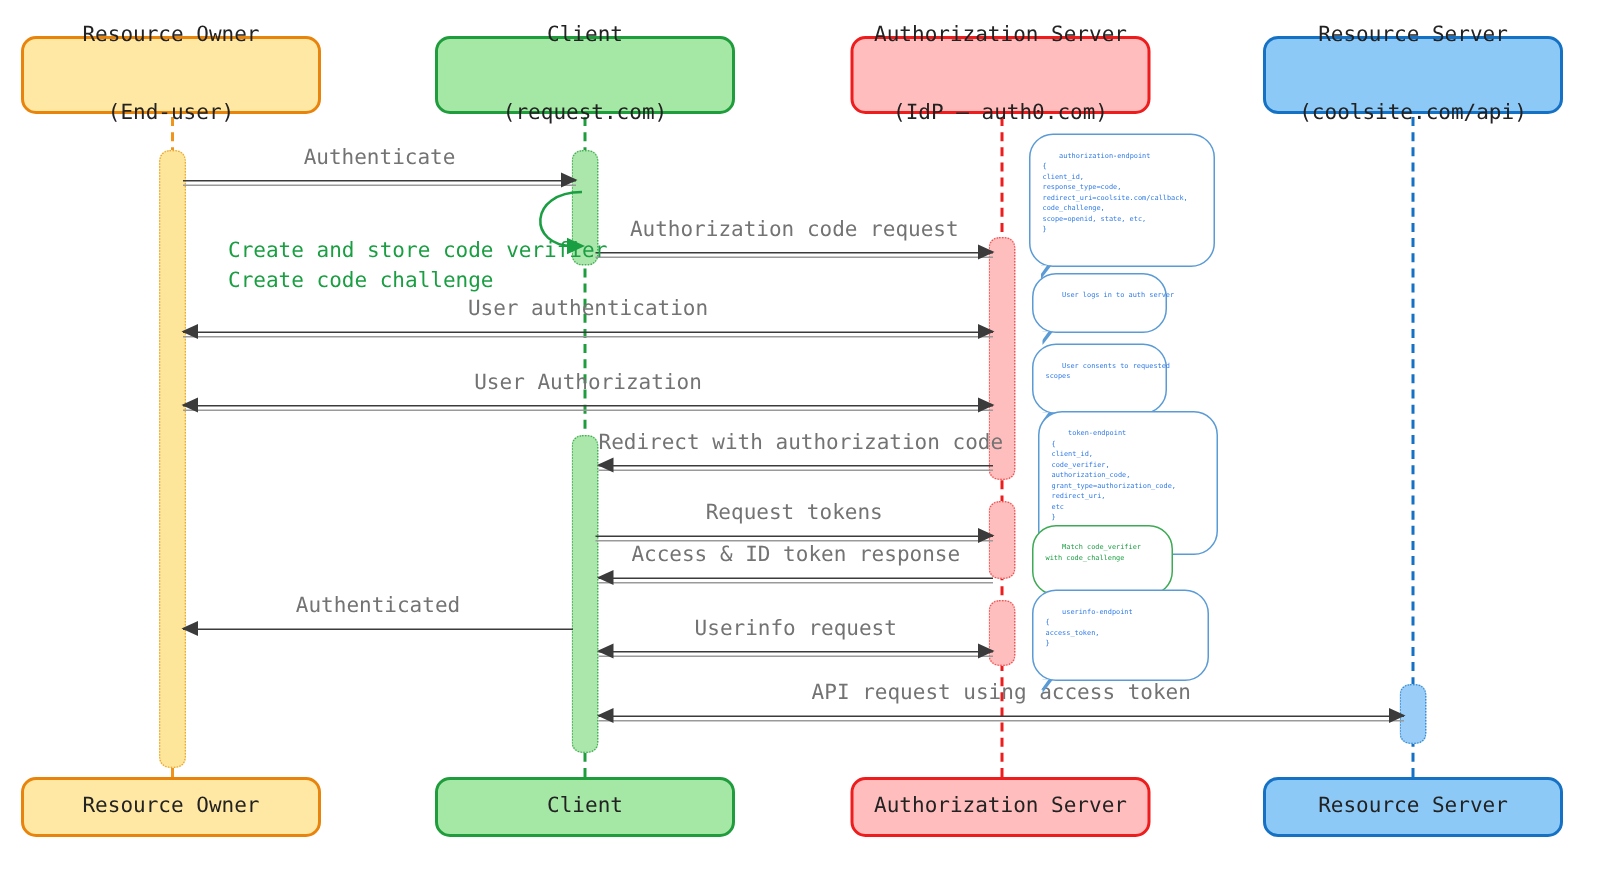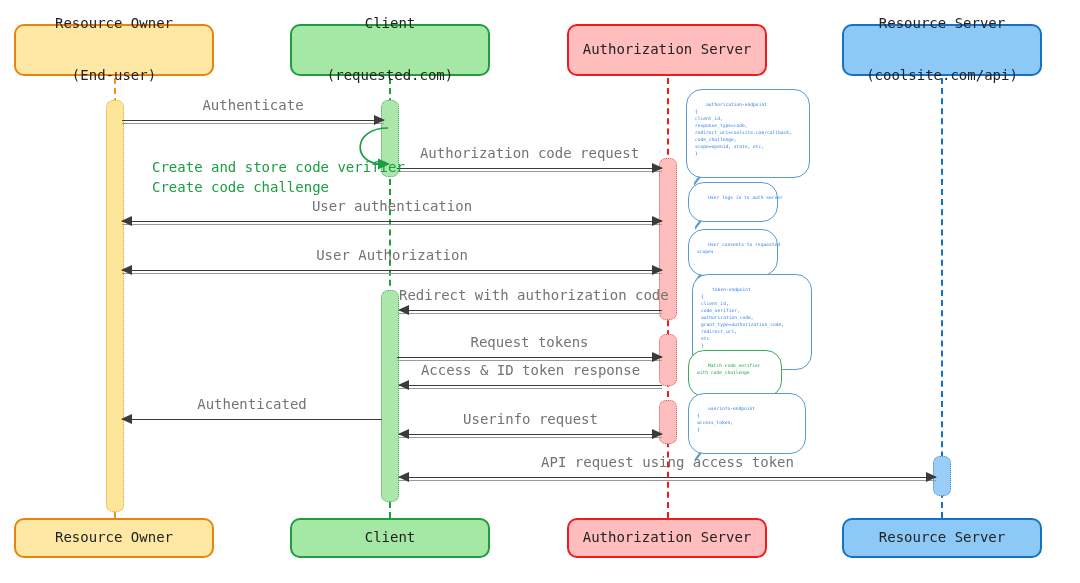--- a/index.html
+++ b/index.html
@@ -167,25 +167,26 @@
 
   <div class="activation a-blue" style="left:933px; top:456px; height:40px;"></div>
 
   <div class="actor-box c-yellow" style="left:14px; top:24px; width:200px; height:52px;">
     <span>Resource Owner</span>
     <span class="l2">(End-user)</span>
   </div>
 
   <div class="actor-box c-green" style="left:290px; top:24px; width:200px; height:52px;">
     <span>Client</span>
-    <span class="l2">(requested.com)</span>
+    <span class="l2">(request.com)</span>
   </div>
 
   <div class="actor-box c-red" style="left:567px; top:24px; width:200px; height:52px;">
     <span>Authorization Server</span>
+    <span class="l2">(IdP – auth0.com)</span>
   </div>
 
   <div class="actor-box c-blue" style="left:842px; top:24px; width:200px; height:52px;">
     <span>Resource Server</span>
     <span class="l2">(coolsite.com/api)</span>
   </div>
 
   <div class="msg" style="left:122px; top:120px; width:262px;">
     <div class="msg-label">Authenticate</div>
     <div class="line dbl"></div>

